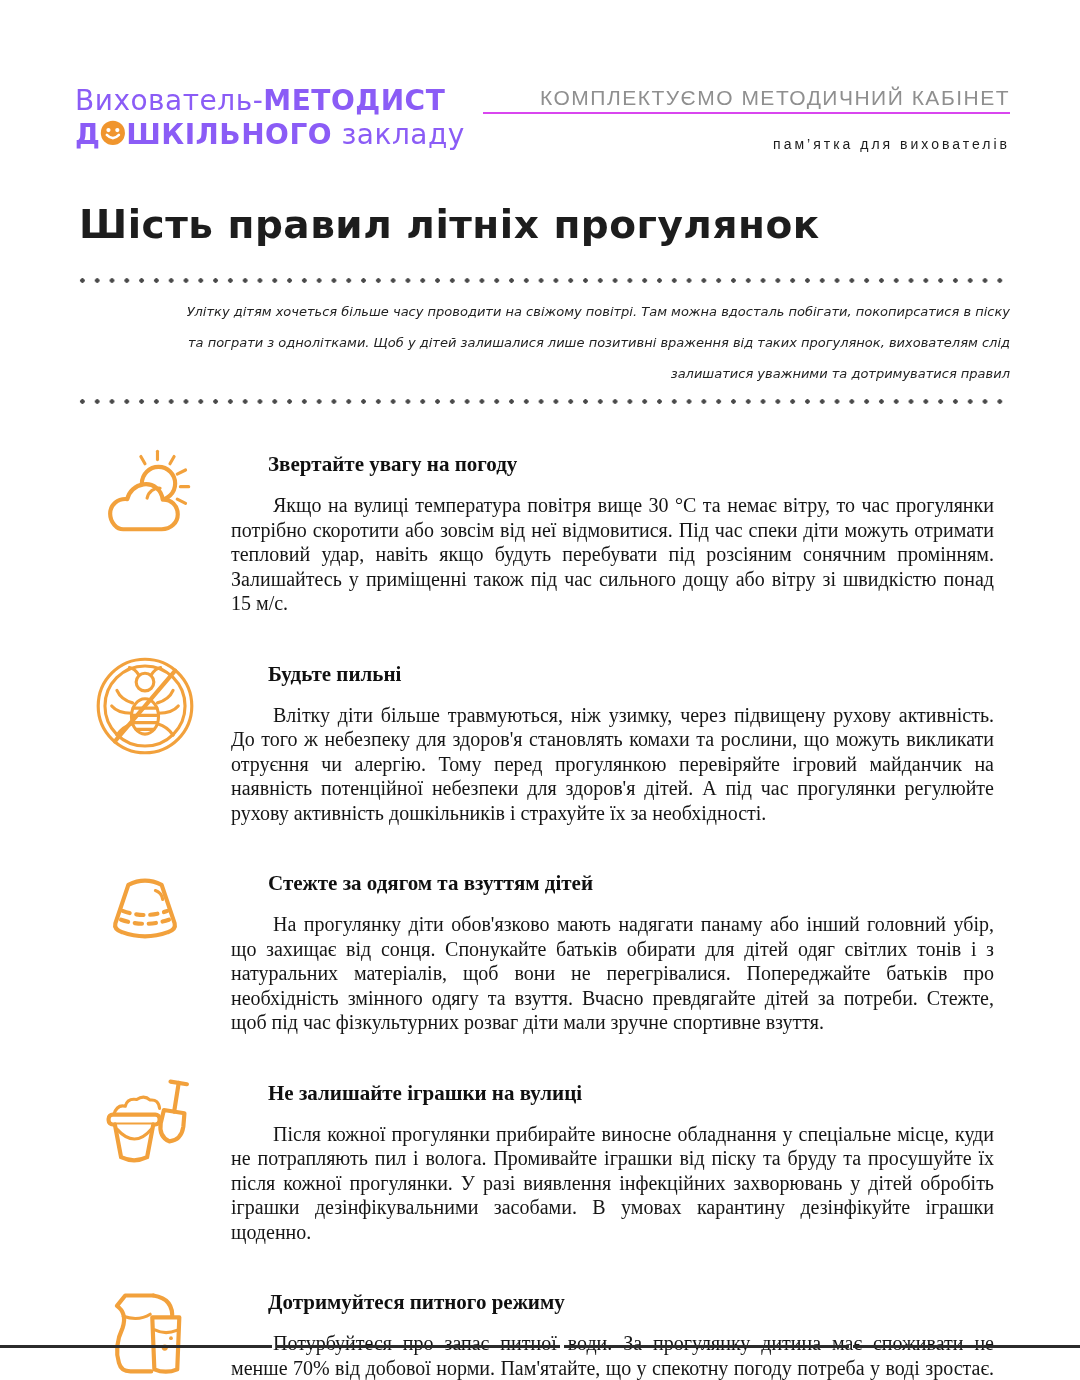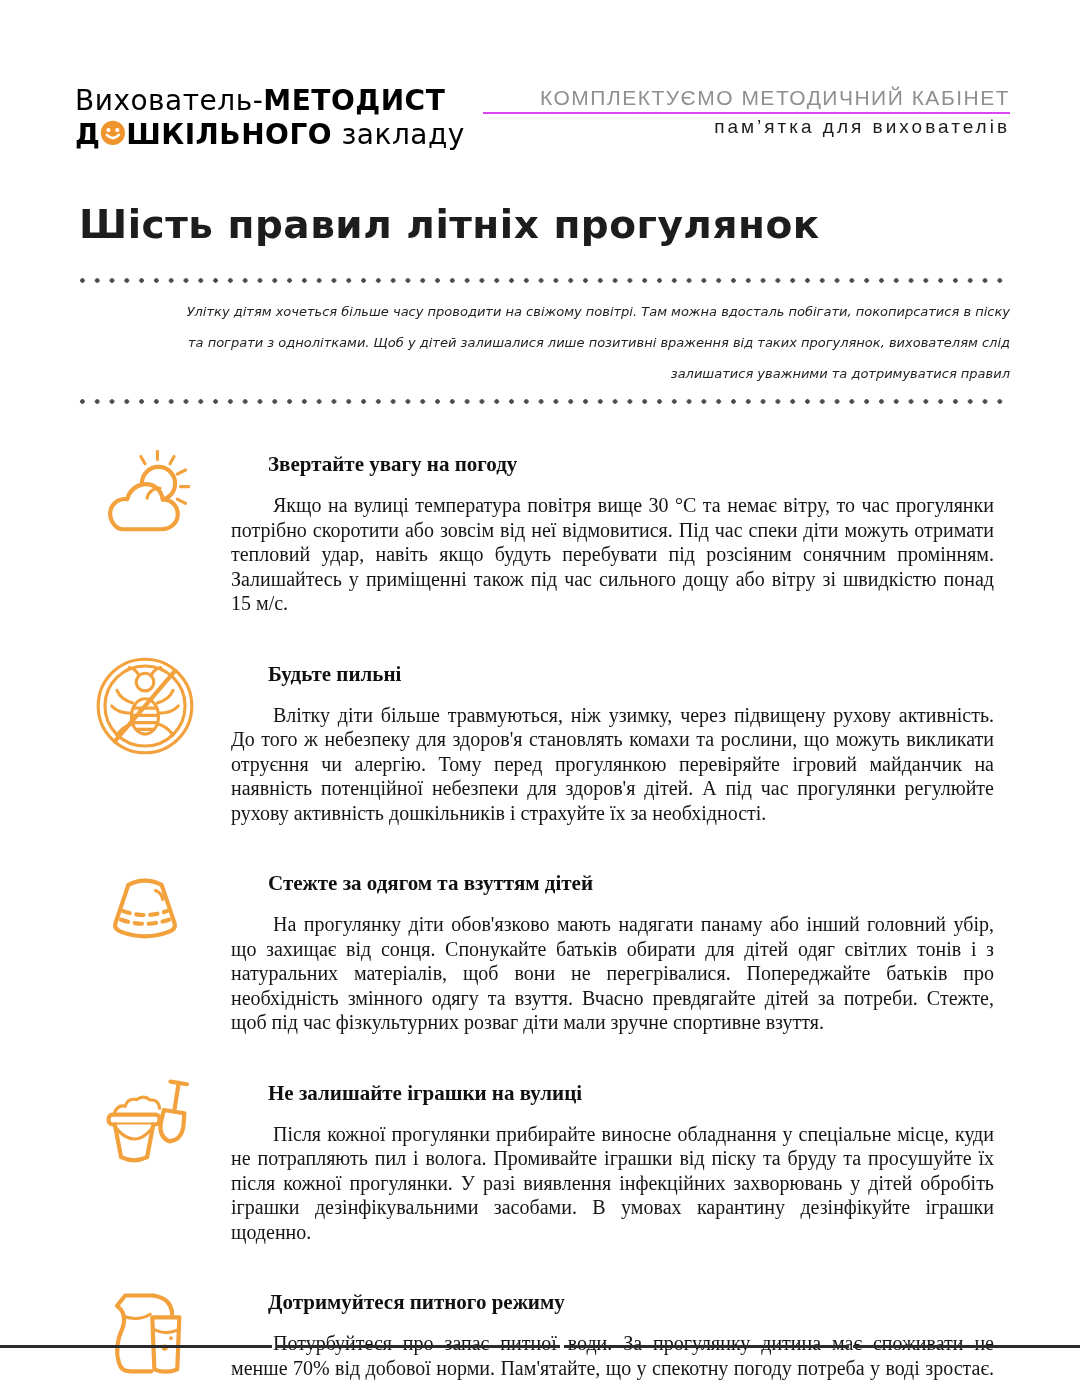--- a/index.html
+++ b/index.html
@@ -14,41 +14,41 @@
   .page{
     position:absolute;inset:0;
     padding:84px 70px 0 75px;
     box-sizing:border-box;
   }
   
   .header{display:flex;align-items:flex-start;}
   .logo{
     font-family:"DejaVu Sans", sans-serif;
     font-size:28px;line-height:34px;
-    color:#000000;white-space:nowrap;
+    color:#8b5cf6;white-space:nowrap;
     letter-spacing:.5px;
   }
   .logo .bold{font-weight:700;}
   .logo .light{font-weight:400;}
   .smiley-o{display:inline-block;width:.92em;height:.92em;vertical-align:-0.08em;}
   .masthead{flex:1;margin-left:18px;text-align:right;padding-top:2px;}
   .kicker{
     display:block;
     font-family:"Liberation Sans", sans-serif;
     font-size:21px;letter-spacing:1.5px;
     color:#8f8f8f;
     border-bottom:2px solid #d946ef;
     padding-bottom:2px;
     transform-origin:right;
   }
   .tagline{
     display:block;
     font-family:"Liberation Sans", sans-serif;
-    font-size:19px;letter-spacing:3px;
-    color:#1c1c1c;margin-top:2px;
+    font-size:14px;letter-spacing:3px;
+    color:#1c1c1c;margin-top:22px;
   }
   
   .doc-title{
     font-family:"DejaVu Sans", sans-serif;
     font-weight:700;font-size:39px;line-height:46px;
     color:#1d1d1d;margin:50px 0 0 4px;letter-spacing:.5px;
   }
   .dotted{
     height:5px;margin-top:30px;
     background-image:radial-gradient(circle, #4a4a4a 2px, transparent 2.5px);

